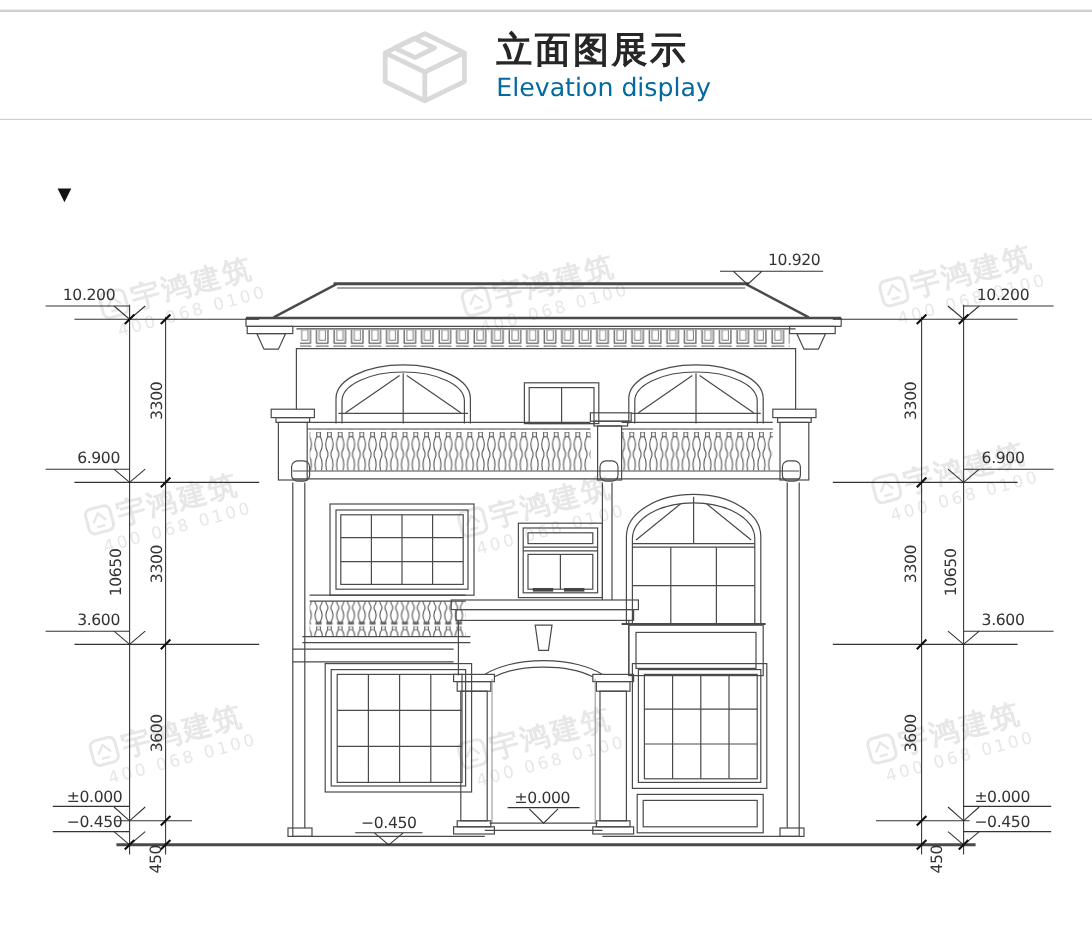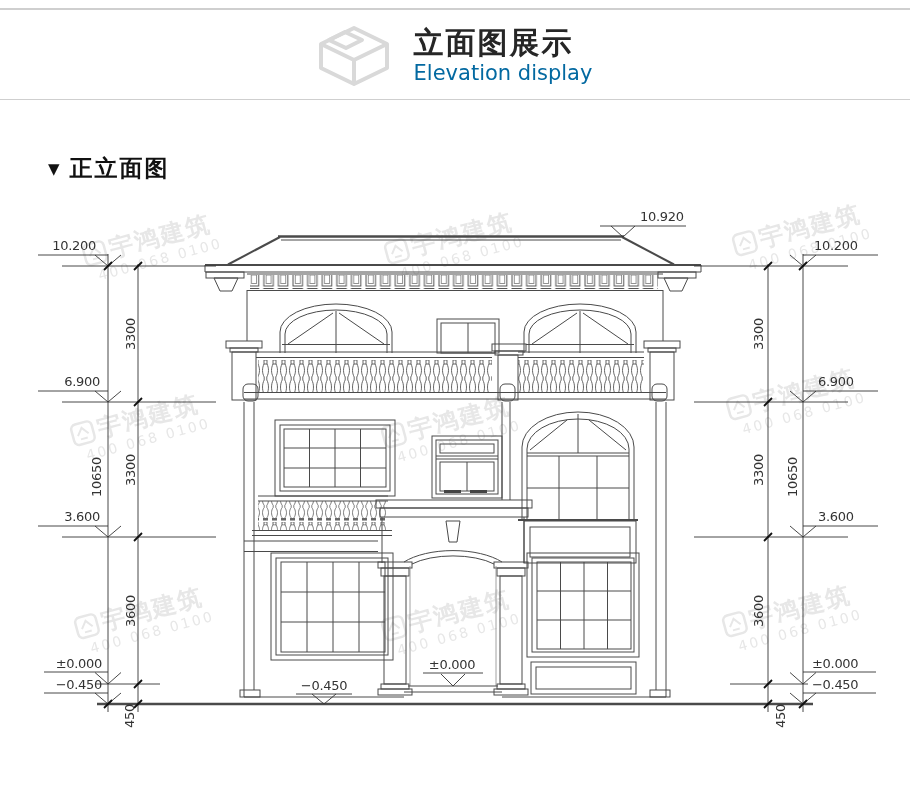--- a/index.html
+++ b/index.html
@@ -46,21 +46,20 @@
   <div class="hd-text">
     <span class="hd-title">立面图展示</span>
     <span class="hd-sub">Elevation display</span>
   </div>
 </header>
 
 <div class="rule rule-mid"></div>
 
 <div class="section-head">
   <span class="section-marker">▼</span>
-  <span class="section-title">正立面图</span>
 </div>
 
 <svg class="stage" viewBox="0 0 910 786">
   <defs>
     <pattern id="dent" width="14.6" height="16" patternUnits="userSpaceOnUse">
       <rect x="1" y="0.5" width="9.5" height="13.5" fill="#ffffff" stroke="#555" stroke-width="1"></rect>
       <rect x="3.2" y="3" width="5.2" height="8.5" fill="none" stroke="#777" stroke-width="0.8"></rect>
     </pattern>
     <pattern id="bal" width="9" height="40" patternUnits="userSpaceOnUse">
       <g fill="none" stroke="#555" stroke-width="0.9">

